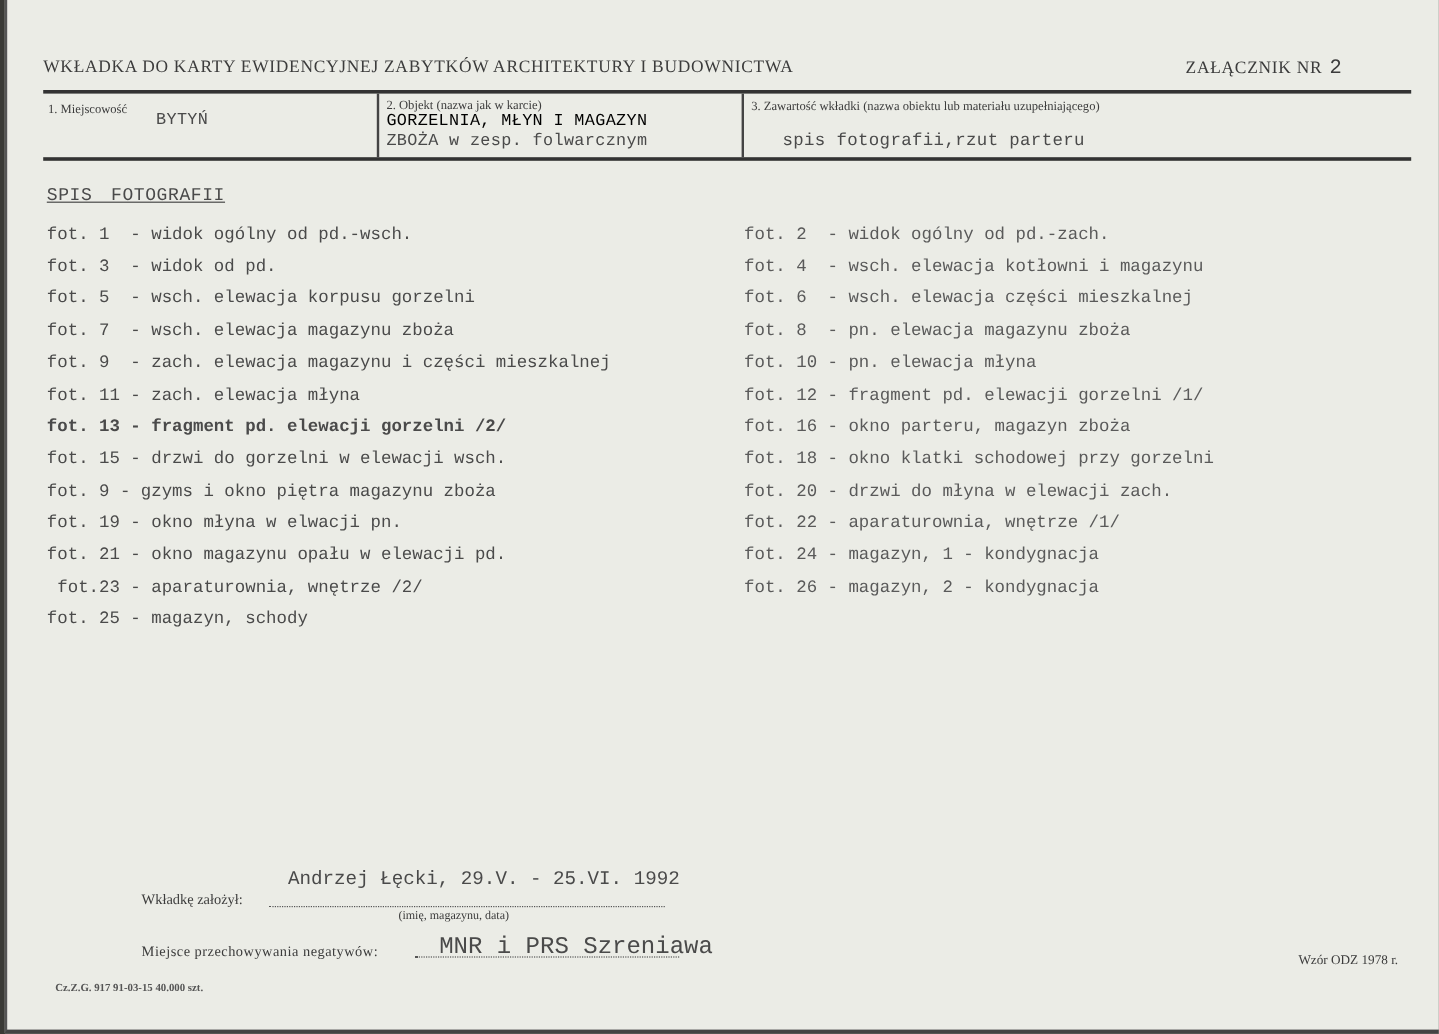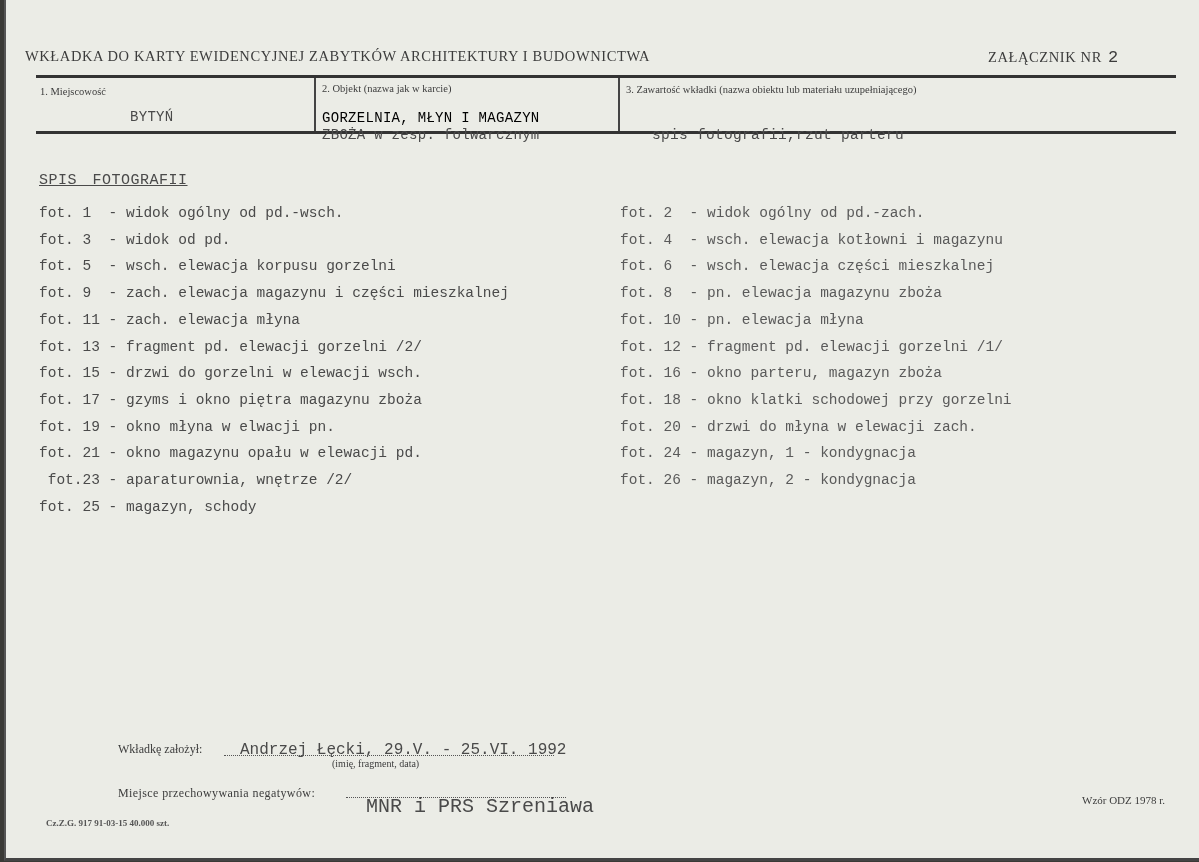--- a/index.html
+++ b/index.html
@@ -1,22 +1,22 @@
 <!DOCTYPE html>
 <html><head>
 <meta charset="utf-8">
 <style>
   html,body{margin:0;padding:0;}
   body{width:1199px;height:862px;background:#3a3a36;position:relative;overflow:hidden;}
   .page{position:absolute;left:4px;top:0;width:1195px;height:858px;background:#ebece6;
         border-left:2px solid #555;border-bottom:3px solid #444;}
   .serif{font-family:"Liberation Serif","DejaVu Serif",serif;color:#3c3c3c;}
-  .mono{font-family:"Liberation Mono","DejaVu Sans Mono",monospace;color:#4a4a4a;margin-top:17px;}
+  .mono{font-family:"Liberation Mono","DejaVu Sans Mono",monospace;color:#4a4a4a;}
   .abs{position:absolute;white-space:nowrap;}
-  .hdr-title{left:19px;top:48px;font-size:14.5px;letter-spacing:0.6px;}
+  .hdr-title{left:30px;top:48px;font-size:14.5px;letter-spacing:0.6px;}
   .hdr-annex{left:982px;top:48px;font-size:14.5px;letter-spacing:0.6px;}
   .hdr-annex .num{font-family:"Liberation Mono","DejaVu Sans Mono",monospace;font-size:17px;margin-left:6px;}
   .rule{position:absolute;left:30px;width:1140px;background:#333;}
   .rule.top{top:75px;height:3px;}
   .rule.bot{top:131px;height:3px;}
   .vline{position:absolute;top:78px;height:53px;width:2px;background:#444;}
   .lbl{font-size:10.5px;}
   .typed{font-size:14px;letter-spacing:0.3px;}
   .sect-title{left:33px;top:155px;font-size:15px;text-decoration:underline;letter-spacing:0.5px;word-spacing:6px;}
   .list{position:absolute;font-size:14.5px;line-height:26.7px;}
@@ -50,49 +50,51 @@
 
   <div class="abs serif lbl" style="left:620px;top:84px">3. Zawartość wkładki (nazwa obiektu lub materiału uzupełniającego)</div>
   <div class="abs mono typed" style="left:646px;top:110px;font-size:14.5px">spis fotografii,rzut parteru</div>
 
   <div class="abs mono sect-title">SPIS FOTOGRAFII</div>
 
   <div class="list mono left">
     <div class="row" style="white-space: pre;">fot. 1  - widok ogólny od pd.-wsch.</div>
     <div class="row" style="white-space: pre;">fot. 3  - widok od pd.</div>
     <div class="row" style="white-space: pre;">fot. 5  - wsch. elewacja korpusu gorzelni</div>
+    <div class="row" style="white-space: pre;">fot. 7  - wsch. elewacja magazynu zboża</div>
     <div class="row" style="white-space: pre;">fot. 9  - zach. elewacja magazynu i części mieszkalnej</div>
     <div class="row" style="white-space: pre;">fot. 11 - zach. elewacja młyna</div>
-    <div class="row" style="white-space: pre;">fot. 13 - fragment pd. elewacji gorzelni /2/</div>
+    <div class="row" style="white-space: pre; font-weight: bold;">fot. 13 - fragment pd. elewacji gorzelni /2/</div>
     <div class="row" style="white-space: pre;">fot. 15 - drzwi do gorzelni w elewacji wsch.</div>
-    <div class="row" style="white-space: pre;">fot. 17 - gzyms i okno piętra magazynu zboża</div>
+    <div class="row" style="white-space: pre;">fot. 9 - gzyms i okno piętra magazynu zboża</div>
     <div class="row" style="white-space: pre;">fot. 19 - okno młyna w elwacji pn.</div>
     <div class="row" style="white-space: pre;">fot. 21 - okno magazynu opału w elewacji pd.</div>
     <div class="row" style="white-space:pre"> fot.23 - aparaturownia, wnętrze /2/</div>
     <div class="row" style="white-space: pre;">fot. 25 - magazyn, schody</div>
   </div>
 
   <div class="list mono right">
     <div class="row" style="white-space: pre;">fot. 2  - widok ogólny od pd.-zach.</div>
     <div class="row" style="white-space: pre;">fot. 4  - wsch. elewacja kotłowni i magazynu</div>
     <div class="row" style="white-space: pre;">fot. 6  - wsch. elewacja części mieszkalnej</div>
     <div class="row" style="white-space: pre;">fot. 8  - pn. elewacja magazynu zboża</div>
     <div class="row" style="white-space: pre;">fot. 10 - pn. elewacja młyna</div>
     <div class="row" style="white-space: pre;">fot. 12 - fragment pd. elewacji gorzelni /1/</div>
     <div class="row" style="white-space: pre;">fot. 16 - okno parteru, magazyn zboża</div>
     <div class="row" style="white-space: pre; text-align: center;">fot. 18 - okno klatki schodowej przy gorzelni</div>
     <div class="row" style="white-space: pre;">fot. 20 - drzwi do młyna w elewacji zach.</div>
+    <div class="row" style="white-space: pre;">fot. 22 - aparaturownia, wnętrze /1/</div>
     <div class="row" style="white-space: pre;">fot. 24 - magazyn, 1 - kondygnacja</div>
     <div class="row" style="white-space: pre;">fot. 26 - magazyn, 2 - kondygnacja</div>
   </div>
 
   <div class="abs mono" style="left:234px;top:724px;font-size:16px">Andrzej Łęcki, 29.V. - 25.VI. 1992</div>
   <div class="abs serif" style="left:112px;top:742px;font-size:12px">Wkładkę założył:</div>
   <div class="dots" style="left:218px;top:755px;width:330px"></div>
-  <div class="abs serif foot-small" style="left:326px;top:758px">(imię, fragment, data)</div>
+  <div class="abs serif foot-small" style="left:326px;top:758px">(imię, magazynu, data)</div>
 
   <div class="abs serif" style="left:112px;top:786px;font-size:12px;letter-spacing:0.4px">Miejsce przechowywania negatywów:</div>
   <div class="abs mono" style="left:360px;top:778px;font-size:20px">MNR i PRS Szreniawa</div>
   <div class="dots" style="left:340px;top:797px;width:220px"></div>
 
   <div class="abs serif foot-small" style="left:40px;top:818px;font-size:9px;font-weight:bold;color:#555">Cz.Z.G. 917 91-03-15 40.000 szt.</div>
   <div class="abs serif" style="left:1076px;top:794px;font-size:11px">Wzór ODZ 1978 r.</div>
 
 </div>
 

